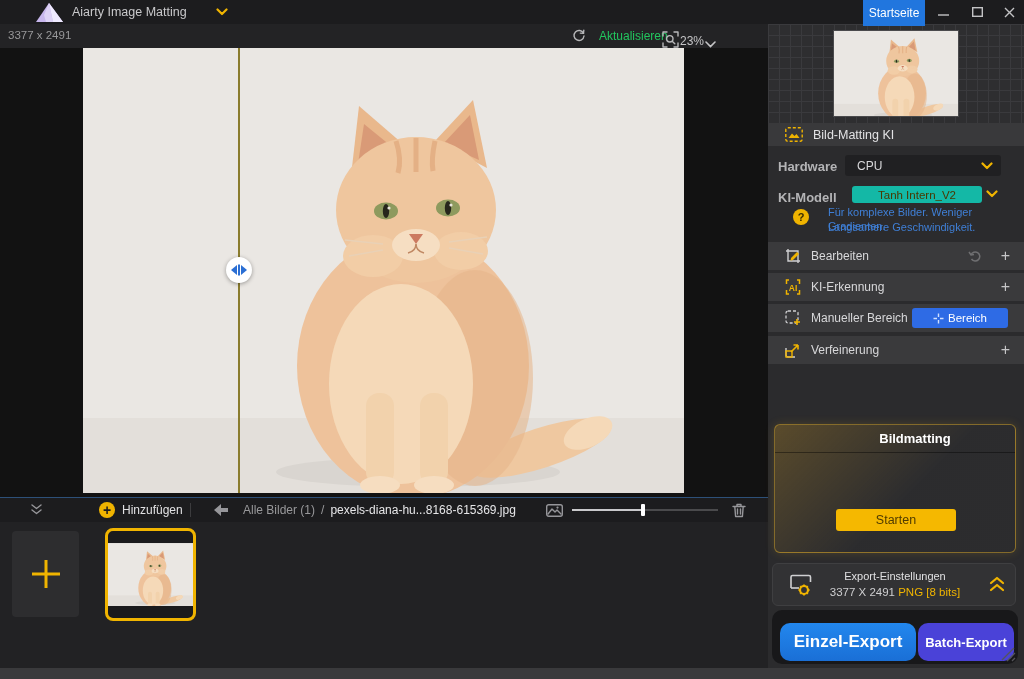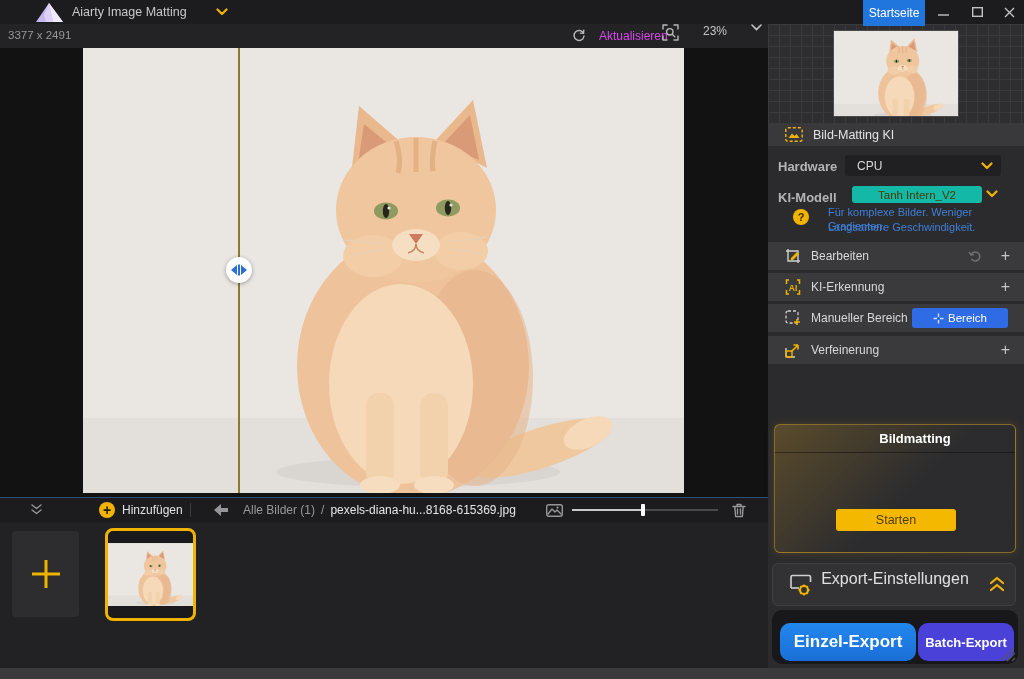--- a/index.html
+++ b/index.html
@@ -11,22 +11,22 @@
   
   .titlebar { position:absolute; left:0; top:0; width:1024px; height:24px; background:#1c1c1e; z-index:30; }
   .apptitle { position:absolute; left:72px; top:5px; color:#c9c9cb; font-size:12.5px; }
   .btn-startseite { position:absolute; left:863px; top:0; width:62px; height:26px; background:#2176de;
                     color:#fff; font-size:12px; display:flex; align-items:center; justify-content:center; }
   .winctl { position:absolute; top:0; width:30px; height:24px; display:flex; align-items:center; justify-content:center; color:#c3c3c5; }
 
   
   .canvas-header { position:absolute; left:0; top:24px; width:768px; height:24px; background:#232325; }
   .dims { position:absolute; left:8px; top:5px; color:#98989a; font-size:11.5px; }
-  .refresh-group { position:absolute; left:572px; top:0; height:24px; display:flex; align-items:center; gap:13px; color:#d946ef; }
-  .zoom-group { position:absolute; left:662px; top:0; height:24px; display:flex; align-items:flex-start; gap:24px; color:#c5c5c7; }
+  .refresh-group { position:absolute; left:572px; top:0; height:24px; display:flex; align-items:center; gap:13px; color:#22c55e; }
+  .zoom-group { position:absolute; left:662px; top:0; height:24px; display:flex; align-items:flex-end; gap:1px; color:#c5c5c7; }
 
   
   .canvas { position:absolute; left:0; top:48px; width:768px; height:449px; background:#121212; overflow:hidden; }
   .main-image { position:absolute; left:83px; top:0; width:601px; height:445px; background:#e9e6e2; }
   .divider-line { position:absolute; left:238px; top:0; width:2px; height:445px; background:#8a7c2e; }
   .divider-handle { position:absolute; left:226px; top:209px; width:26px; height:26px; border-radius:50%;
                     background:#fff; box-shadow:0 1px 4px rgba(0,0,0,.35); display:flex; align-items:center; justify-content:center; }
 
   
   .filmbar { position:absolute; left:0; top:497px; width:768px; height:25px; background:#1c1c1e; border-top:1px solid #2d5078; }
@@ -78,21 +78,21 @@
                  background:linear-gradient(135deg, rgba(190,140,30,.30), rgba(44,44,46,.95) 55%), #2f2f31;
                  box-shadow:0 0 10px rgba(220,170,40,.18); }
   .matting-header { height:28px; display:flex; align-items:center; justify-content:center;
                     border-bottom:1px solid rgba(0,0,0,.4); color:#fff; font-weight:bold; font-size:13px;padding-left:40px; }
   .matting-status { margin-top:20px; text-align:center; color:#8f8f91; font-size:12px; }
   .btn-starten { position:absolute; left:61px; top:84px; width:120px; height:22px; background:#f5b800; border-radius:3px;
                  color:#503c00; font-size:12.5px; display:flex; align-items:center; justify-content:center; }
 
   .export-box { position:absolute; left:4px; top:539px; width:244px; height:43px; background:#323234;
                 border:1px solid #3f3f41; border-radius:6px; }
-  .export-title { position:absolute; left:0; top:6px; width:244px; text-align:center; color:#e0e0e2; font-size:16px; }
+  .export-title { position:absolute; left:0; top:6px; width:244px; text-align:center; color:#e0e0e2; font-size:11px; }
   .export-line2 { position:absolute; left:0; top:22px; width:244px; text-align:center; font-size:11.5px; color:#cfcfd1; }
   .yellow { color:#f0b400; }
 
   .export-btn-box { position:absolute; left:4px; top:586px; width:246px; height:54px; background:#18181a;
                     border-radius:10px; overflow:hidden; }
   .btn-einzel { position:absolute; left:8px; top:13px; width:136px; height:38px; border-radius:10px;
                 background:linear-gradient(180deg,#2287ee,#1a6fd6); color:#fff; font-weight:bold; font-size:17px;
                 display:flex; align-items:center; justify-content:center; z-index:2; }
   .btn-batch { position:absolute; left:146px; top:13px; width:96px; height:38px; border-radius:10px;
                background:#4a42d8; color:#fff; font-weight:bold; font-size:13px;
@@ -348,20 +348,25 @@
     </div>
 
     <div class="export-box">
       <svg class="abs" style="left:16px;top:10px" width="26" height="23" viewBox="0 0 26 23">
         <path d="M2,14 V3 A1.5,1.5 0 0 1 3.5,1.5 H20 A1.5,1.5 0 0 1 21.5,3 V8" fill="none" stroke="#d0d0d2" stroke-width="1.6"></path>
         <path d="M2,14 H10" stroke="#d0d0d2" stroke-width="1.6"></path>
         <circle cx="15" cy="16" r="4" fill="none" stroke="#f0b400" stroke-width="2.2"></circle>
         <path d="M15,10.5 V12 M15,20 V21.5 M9.5,16 H11 M19,16 H20.5 M11.2,12.2 L12.2,13.2 M17.8,18.8 L18.8,19.8 M18.8,12.2 L17.8,13.2 M12.2,18.8 L11.2,19.8" stroke="#f0b400" stroke-width="1.8"></path>
       </svg>
       <div class="export-title">Export-Einstellungen</div>
+      <div class="export-line2">
+        <span>3377 X 2491</span>
+        <span class="yellow">PNG</span>
+        <span class="yellow">[8 bits]</span>
+      </div>
       <svg class="abs" style="left:216px;top:12px" width="16" height="17" viewBox="0 0 16 17">
         <polyline class="chev-y" points="2,7 8,2 14,7"></polyline>
         <polyline class="chev-y" points="2,14 8,9 14,14"></polyline>
       </svg>
     </div>
 
     <div class="export-btn-box">
       <div class="btn-einzel">Einzel-Export</div>
       <div class="btn-batch">Batch-Export</div>
       <svg class="abs" style="left:226px;top:36px" width="18" height="16">

